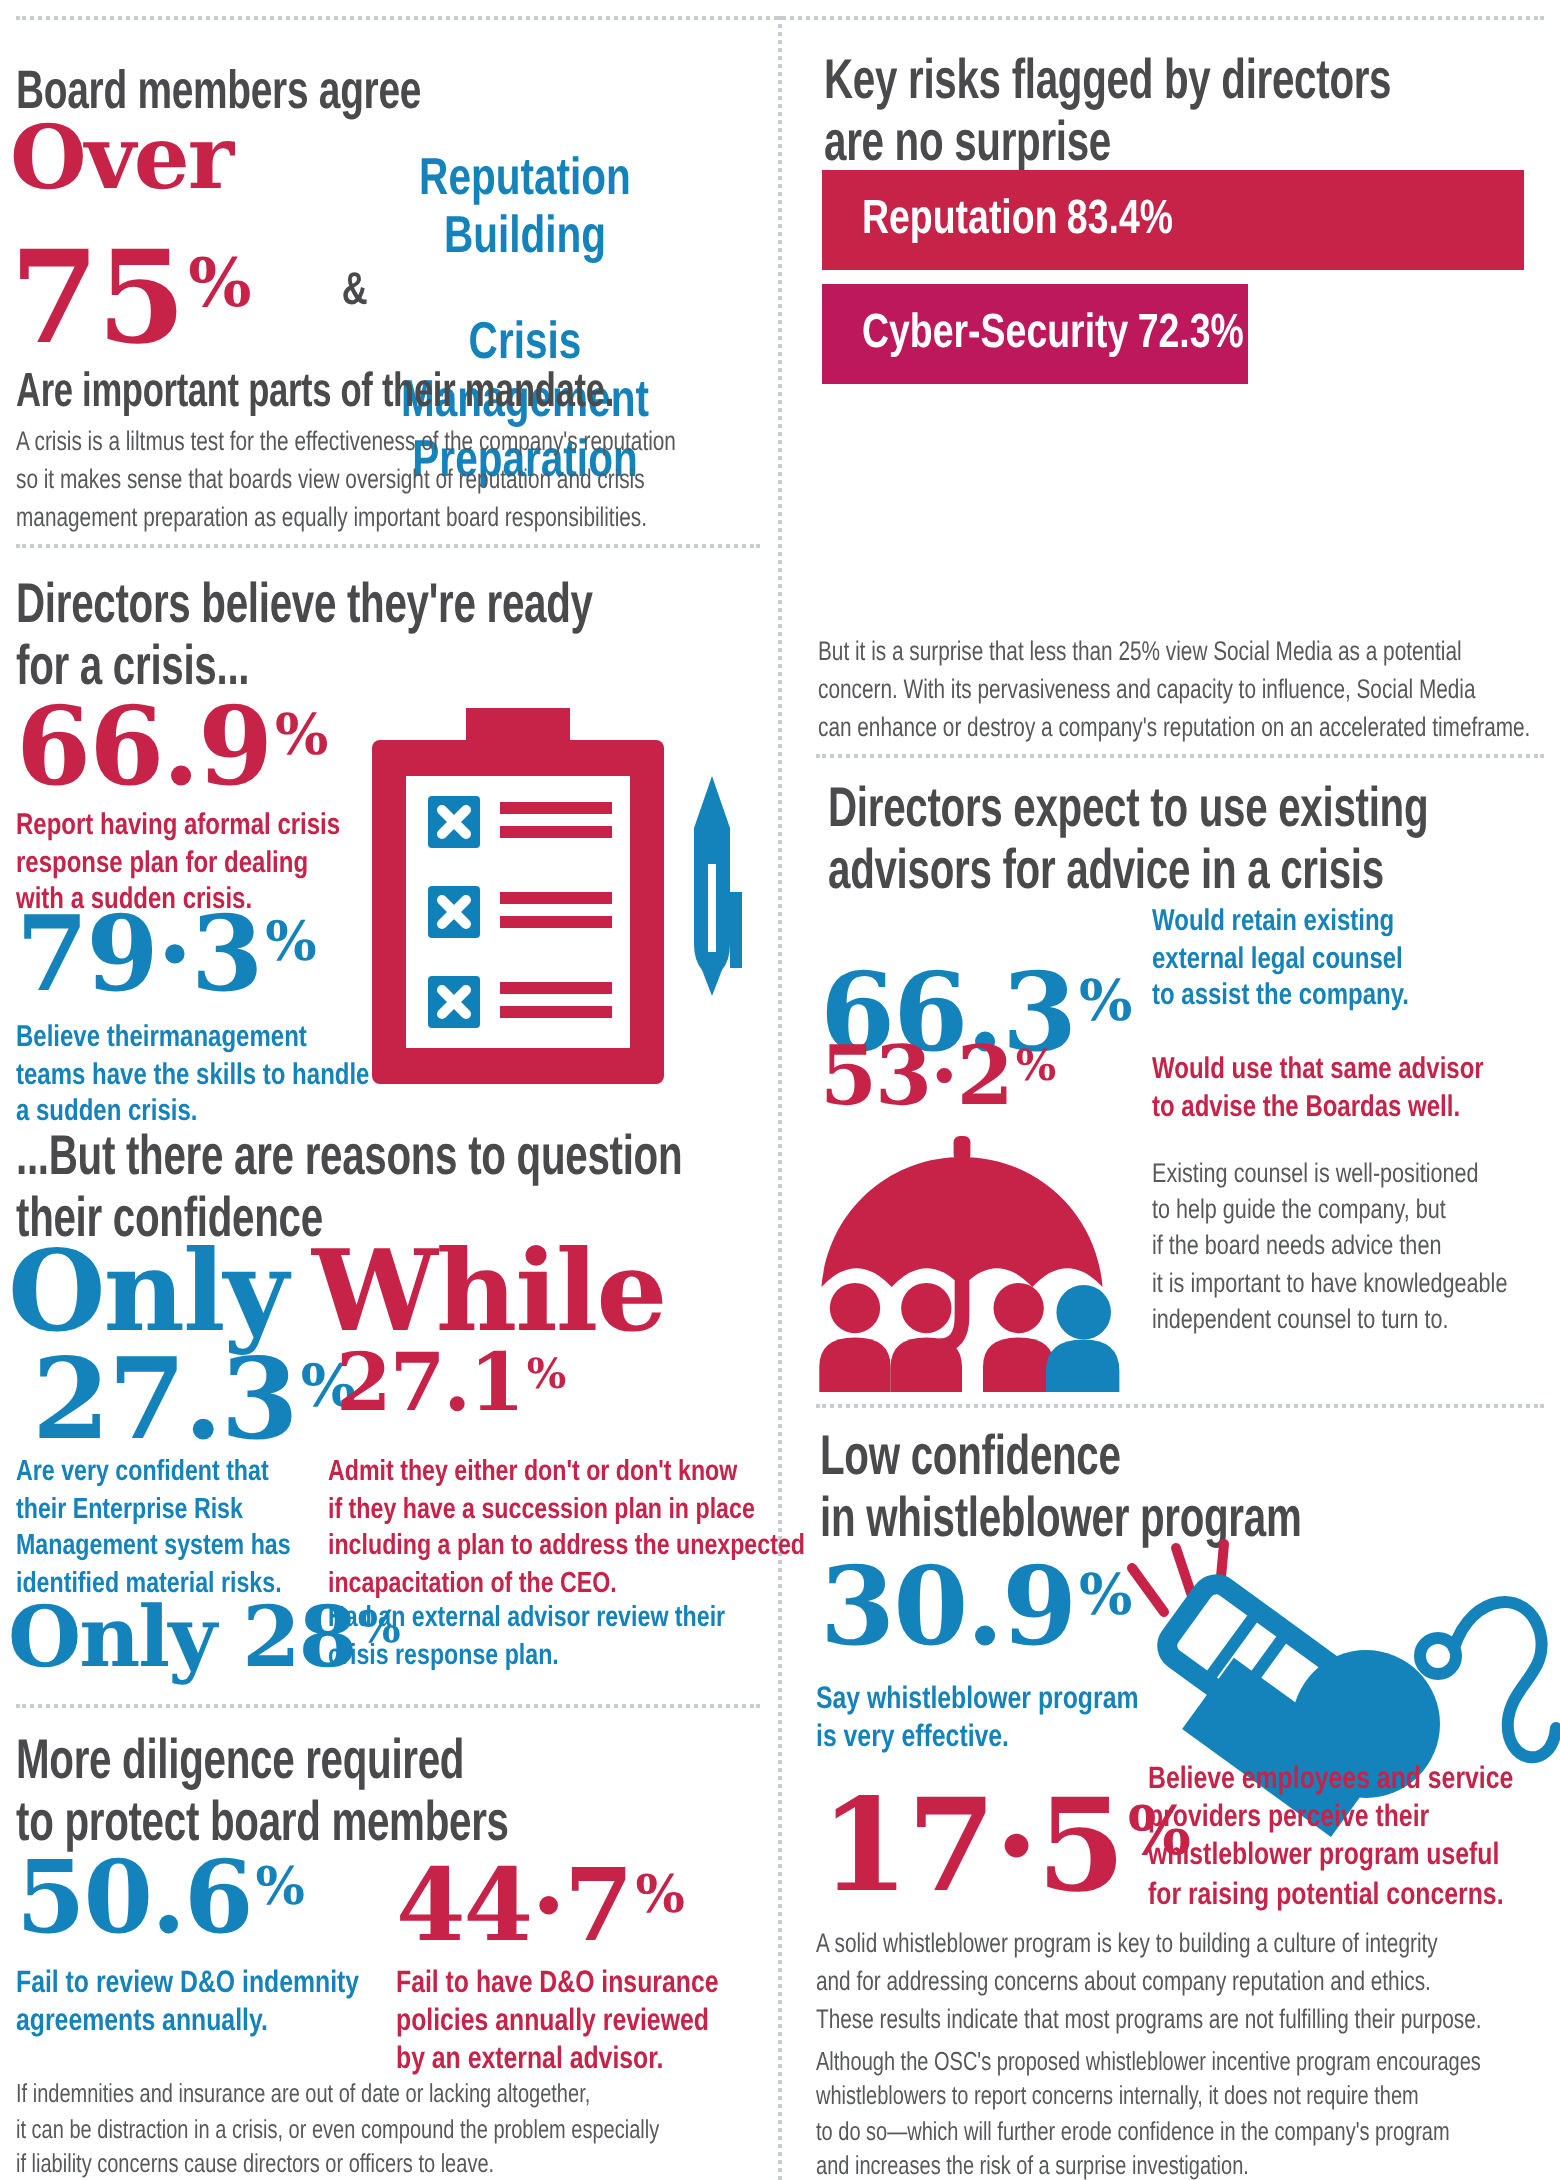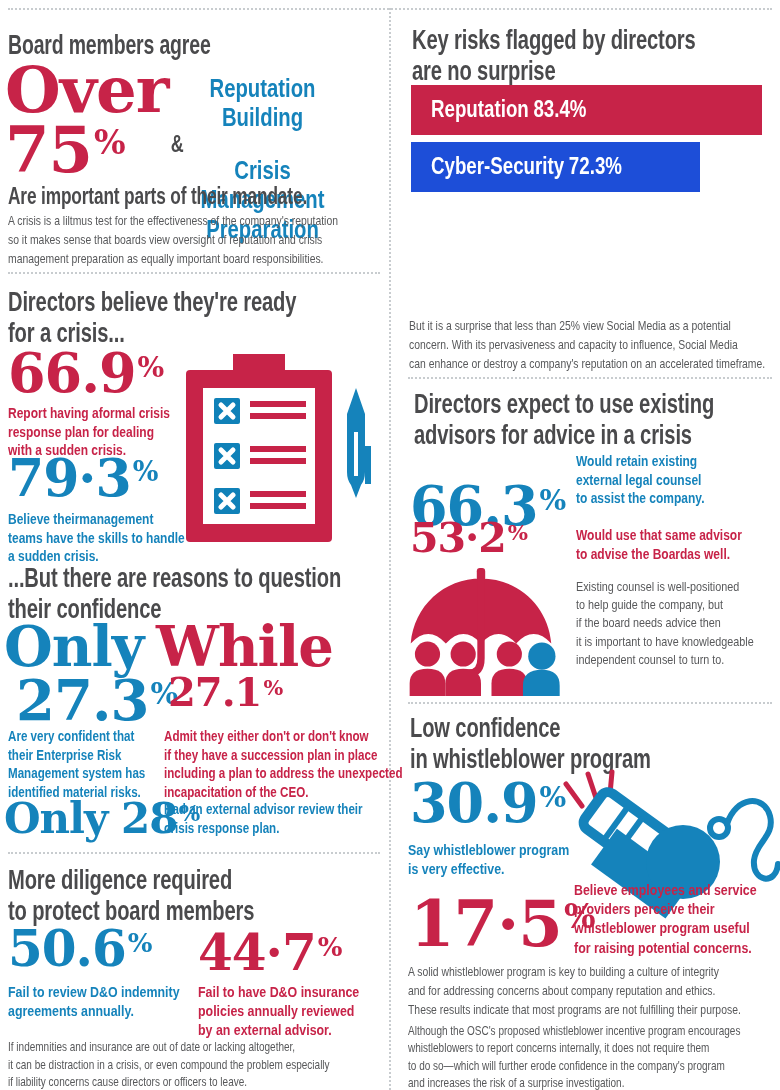--- a/index.html
+++ b/index.html
@@ -42,21 +42,21 @@
 
 <div class="abs dot-h" style="left:8px;right:8px;top:8px;"></div>
 <div class="abs dot-v" style="left:389px;top:8px;bottom:0;"></div>
 <div class="abs dot-h" style="left:8px;width:372px;top:272px;"></div>
 <div class="abs dot-h" style="left:8px;width:372px;top:852px;"></div>
 <div class="abs dot-h" style="left:408px;width:364px;top:377px;"></div>
 <div class="abs dot-h" style="left:408px;width:364px;top:702px;"></div>
 
 <div class="abs h2 cx72" style="left:8px;top:30px;font-size:27px;">Board members agree</div>
 
-<div class="abs stat red" style="left:5px;top:58px;font-size:64px;">Over</div>
+<div class="abs stat red" style="left:5px;top:58px;font-size:44px;">Over</div>
 <div class="abs stat red" style="left:5px;top:118px;font-size:64px;">
   <span>75</span><span class="pct">%</span>
 </div>
 
 <div class="abs cxc" style="left:145px;top:74px;width:235px;">
   <div class="topic blue">Reputation Building</div>
   <div class="amp">&amp;</div>
   <div class="topic blue">Crisis Management</div>
   <div class="topic blue">Preparation</div>
 </div>
@@ -160,21 +160,21 @@
 it can be distraction in a crisis, or even compound the problem especially
 if liability concerns cause directors or officers to leave.</div>
 
 <div class="abs h1 cx72" style="left:412px;top:24px;width:480px;">Key risks flagged by directors
 are no surprise</div>
 
 <div id="risk-bars" class="abs" style="left:411px;top:85px;width:360px;">
     <div class="bar" style="width: 351px; background: rgb(199, 35, 72);">
       <span class="bar-label">Reputation<b>83.4%</b></span>
     </div>
-    <div class="bar" style="width: 289px; background: #1d4ed8;">
+    <div class="bar" style="width: 213px; background: #be185d;">
       <span class="bar-label">Cyber-Security<b>72.3%</b></span>
     </div>
   </div>
 
 <div class="abs body-p cx77" style="left:409px;top:316px;width:500px;">But it is a surprise that less than 25% view Social Media as a potential
 concern. With its pervasiveness and capacity to influence, Social Media
 can enhance or destroy a company's reputation on an accelerated timeframe.</div>
 
 <div class="abs h1 cx72" style="left:414px;top:388px;width:500px;">Directors expect to use existing
 advisors for advice in a crisis</div>

